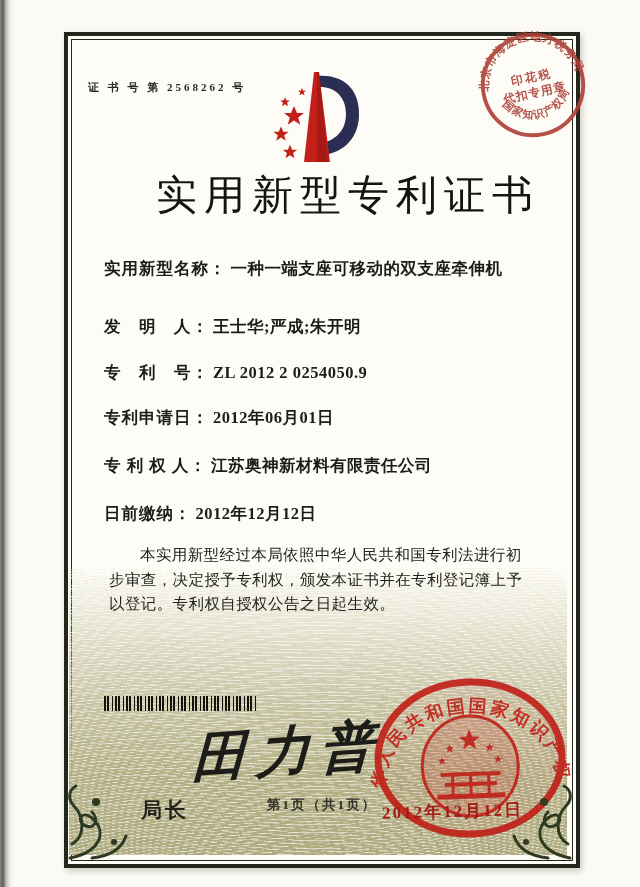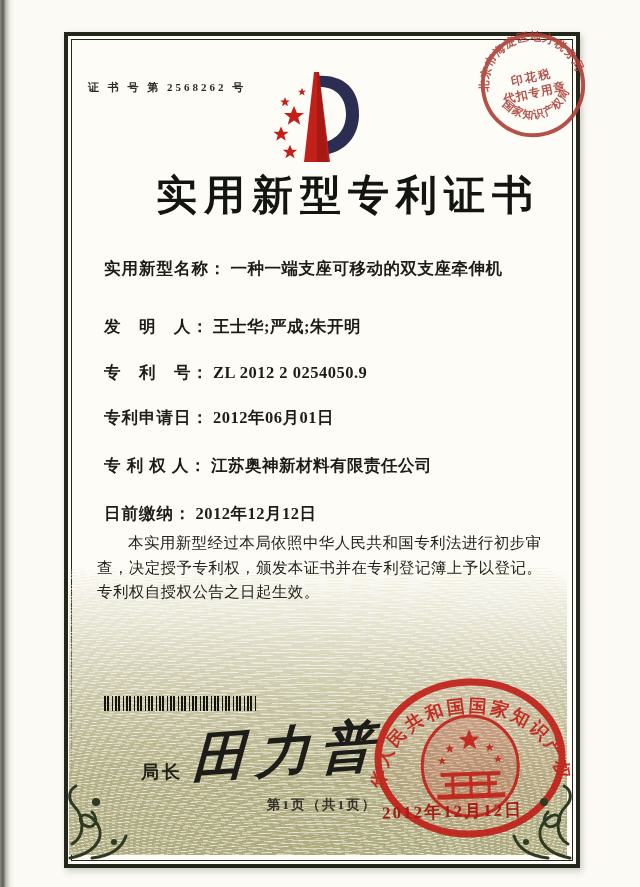--- a/index.html
+++ b/index.html
@@ -28,39 +28,39 @@
       repeating-radial-gradient(150% 85% at 15% 155%, rgba(255,255,255,.35) 0 1.5px, rgba(255,255,255,0) 1.5px 11px),
       repeating-radial-gradient(140% 80% at 85% 150%, rgba(230,225,180,.3) 0 2px, rgba(230,225,180,0) 2px 9px),
       linear-gradient(to bottom, rgba(177,173,131,0) 0%, rgba(177,173,131,.28) 18%, rgba(177,173,131,.68) 45%, rgba(176,172,130,.96) 72%, #aeaa80 100%);
   }
   .cert-no{
     position:absolute;left:88px;top:80px;z-index:2;
     font-size:11px;letter-spacing:3px;color:#2b2b26;font-weight:600;
   }
   .title{
     position:absolute;left:64px;top:168px;width:568px;text-align:center;z-index:2;
-    font-size:41px;font-weight:700;letter-spacing:7px;color:#141412;
+    font-size:41px;font-weight:400;letter-spacing:7px;color:#141412;
   }
   .logo{position:absolute;left:260px;top:64px;width:108px;height:106px;z-index:2;}
   .tax-stamp{position:absolute;left:474px;top:26px;width:118px;height:118px;z-index:3;transform:rotate(-12deg);opacity:.9;}
   .field-row{position:absolute;left:104px;z-index:2;font-size:16.5px;color:#1d1d18;white-space:nowrap;}
   .field-row .lbl{font-weight:700;letter-spacing:1px;}
   .field-row .val{font-weight:600;letter-spacing:.5px;margin-left:4px;text-align:center;}
   .body-text{
     position:absolute;left:97px;top:531px;width:452px;z-index:2;
     font-size:15.5px;line-height:24.5px;color:#23231d;letter-spacing:.4px;
   }
-  .body-text p{margin:0;text-indent:2em;}
+  .body-text p{margin:12px;text-indent:2em;}
   .barcode{
     position:absolute;left:104px;top:696px;width:152px;height:15px;z-index:2;
     background:repeating-linear-gradient(90deg,#14140e 0 2px,rgba(0,0,0,0) 2px 3px,#14140e 3px 5px,rgba(0,0,0,0) 5px 8px,#14140e 8px 9px,rgba(0,0,0,0) 9px 11px);
   }
   .director{
-    position:absolute;left:141px;top:760px;z-index:2;
-    font-size:18px;font-weight:700;letter-spacing:3px;color:#23231c;
+    position:absolute;left:141px;top:796px;z-index:2;
+    font-size:21px;font-weight:700;letter-spacing:3px;color:#23231c;
   }
   .signature{
     position:absolute;left:192px;top:716px;z-index:2;
     font-size:54px;font-weight:700;font-style:italic;letter-spacing:10px;color:#1c1c18;
     transform:rotate(-4deg) skewX(-6deg);
     font-family:"DejaVu Serif",serif;
   }
   .seal{position:absolute;left:370px;top:674px;width:200px;height:168px;z-index:2;transform:rotate(-2deg);}
   .seal-date{
     position:absolute;left:382px;top:800px;z-index:3;

